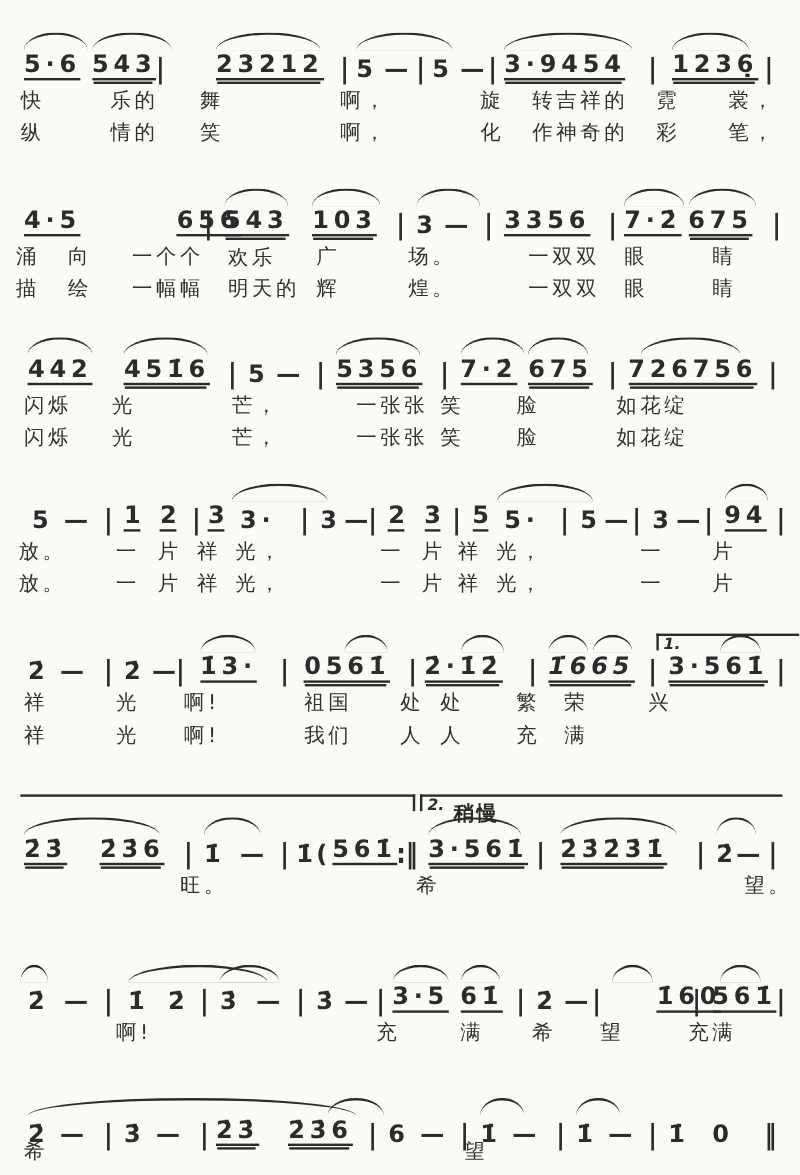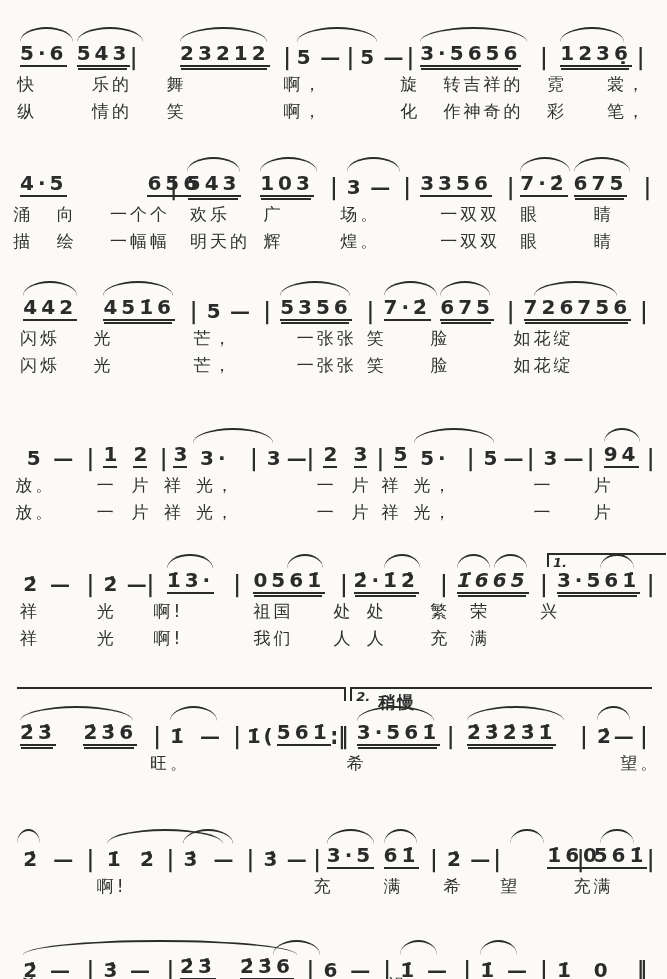--- a/index.html
+++ b/index.html
@@ -3,21 +3,21 @@
 <meta charset="utf-8">
 <style>
   html,body{margin:0;padding:0;}
   body{
     width:667px;height:979px;overflow:hidden;
     background:#fbfaf6;color:#2b2b2b;
     font-family:"DejaVu Sans","Liberation Sans",sans-serif;
   }
   #sheet{position:relative;width:667px;height:751px;padding-top:26px;box-sizing:border-box;}
   .sys{position:relative;}
-  .sys1{margin-bottom:32px}.sys2{margin-bottom:26px}.sys3{margin-bottom:49px}
+  .sys1{margin-bottom:32px}.sys2{margin-bottom:26px}.sys3{margin-bottom:24px}
   .sys4{margin-bottom:28px}.sys5{margin-bottom:30px}.sys6{margin-bottom:52px}
   .sys7{margin-bottom:40px}.sys8{margin-bottom:0}
   .notes{position:relative;height:44px;font-weight:bold;font-size:20px;}
   .note{position:absolute;bottom:3px;line-height:1;white-space:pre;}
   .grp{letter-spacing:4px;}
   .bar{font-weight:600;transform:scaleY(1.15);}
   .u1{border-bottom:2px solid #2b2b2b;padding-bottom:2px;}
   .u2{border-bottom:2px solid #2b2b2b;padding-bottom:2px;}
   .u2::after{content:"";position:absolute;left:1px;right:3px;bottom:-5px;border-top:2px solid #2b2b2b;}
   .slur{position:absolute;top:1px;height:13px;
@@ -50,21 +50,21 @@
         <span class="note u2 grp" style="left: 11.5%;">543</span>
         <span class="note bar" style="left: 19.5%;">|</span>
         <span class="note u2 grp" style="left: 27%;">23212</span>
         <span class="note bar" style="left: 42.5%;">|</span>
         <span class="note" style="left: 44.5%;">5</span>
         <span class="note" style="left: 48%;">—</span>
         <span class="note bar" style="left: 52%;">|</span>
         <span class="note" style="left: 54%;">5</span>
         <span class="note" style="left: 57.5%;">—</span>
         <span class="note bar" style="left: 61%;">|</span>
-        <span class="note u2 grp" style="left: 63%;">3·5656</span>
+        <span class="note u2 grp" style="left: 63%;">3·9454</span>
         <span class="note bar" style="left: 81%;">|</span>
         <span class="note u2 grp" style="left: 84%;">1236̣</span>
         <span class="note bar" style="left: 95.5%;">|</span>
       </div>
       <div class="lyr">
         <span style="left: 2.6%;">快</span>
         <span style="left: 13.8%;">乐的</span>
         <span style="left: 25%;">舞</span>
         <span style="left: 42.5%;">啊，</span>
         <span style="left: 60%;">旋</span>

